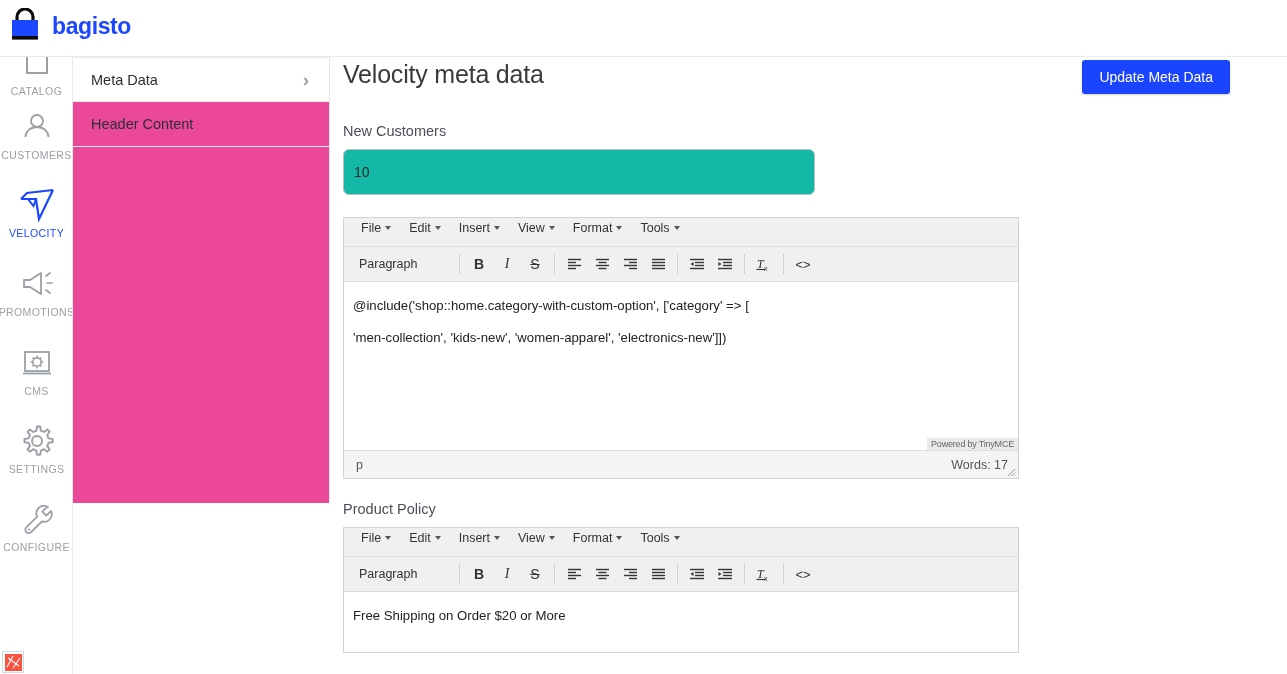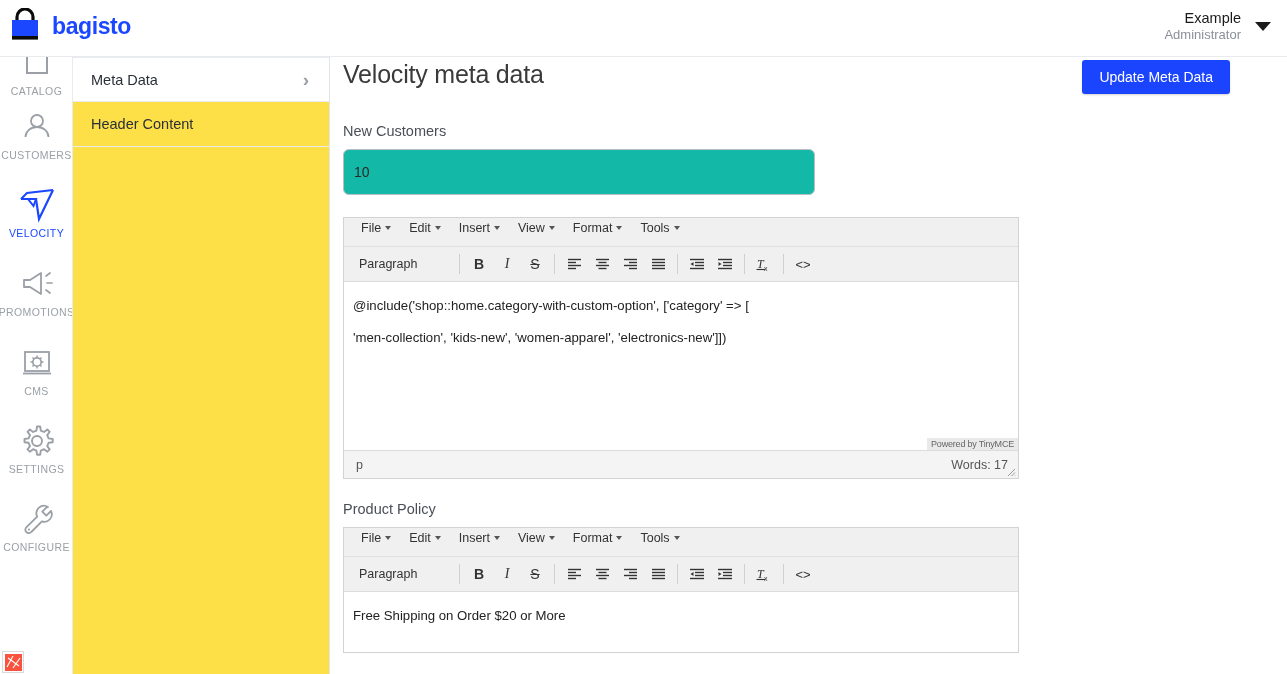--- a/index.html
+++ b/index.html
@@ -63,22 +63,22 @@
   .rail-bottom-icon {
     position: absolute; left: 2px; top: 594px;
     width: 22px; height: 22px;
     border: 1px solid #d8dade; background: #fff;
     display:flex; align-items:center; justify-content:center;
     cursor: pointer;
   }
 
   
   .panel {
-    position: absolute; left: 73px; top: 57px; width: 257px; height: 617px;
-    background: #fde047;
+    position: absolute; left: 73px; top: 57px; width: 257px; height: 446px;
+    background: #ec4899;
     border-right: 1px solid #e2e5e9;
     overflow: hidden;
   }
   .panel-item {
     position: relative;
     height: 45px; padding: 0 20px 0 18px;
     display: flex; align-items: center; justify-content: space-between;
     font-size: 14.5px; color: #2a2f38;
     cursor: pointer;
     border-bottom: 1px solid #e9ecef;
@@ -208,27 +208,20 @@
 <div class="topbar">
   <div class="logo-wrap">
     <svg class="logo-mark" viewBox="0 0 34 36">
       <path d="M9 12 V9 a8 8 0 0 1 16 0 V12" fill="none" stroke="#0b0b0b" stroke-width="3.2"></path>
       <rect x="4" y="12" width="26" height="16" fill="#1a47ff"></rect>
       <rect x="4" y="28" width="26" height="3.6" fill="#0b0b0b"></rect>
     </svg>
     <span class="logo-text">bagisto</span>
   </div>
 
-  <div class="account">
-    <div class="account-names">
-      <div class="account-name">Example</div>
-      <div class="account-role">Administrator</div>
-    </div>
-    <div class="caret-down"></div>
-  </div>
 </div>
 
 <div class="rail">
 
   <div class="rail-item" style="top:-14px;">
     <div class="rail-icon">
       <svg width="32" height="32" viewBox="0 0 32 32">
         <path d="M6 6 H26 V26 H6 Z" fill="none" stroke="#9aa0a6" stroke-width="2"></path>
       </svg>
     </div>

